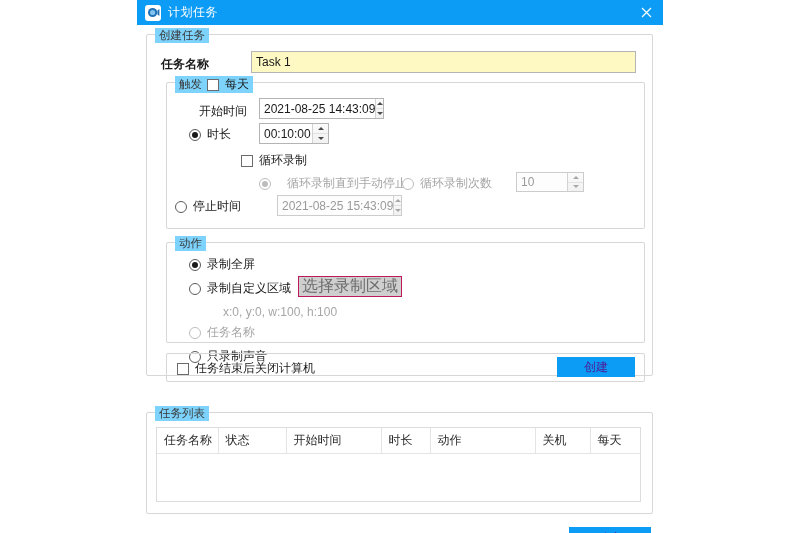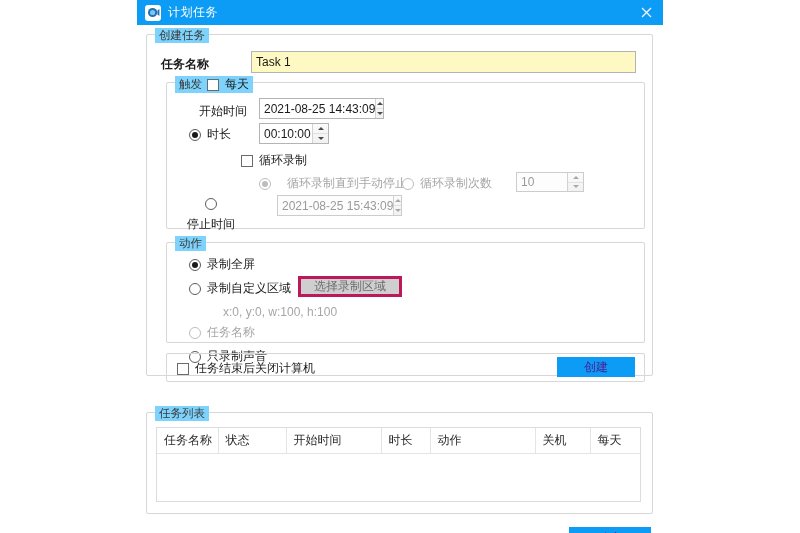--- a/index.html
+++ b/index.html
@@ -217,24 +217,24 @@
   .rb .rb-lbl { font-size: 12px; color: #1a1a1a; }
   .rb.disabled .dot { border-color: #bdbdbd; }
   .rb.disabled .rb-lbl { color: #a6a6a6; }
   .rb.disabled.checked .dot::after { background: #bdbdbd; }
 
   
   .btn-grey {
     position: absolute;
     box-sizing: border-box;
     background: #cfcfcf;
-    border: 3px solid #be185d;
+    border: 1px solid #be185d;
     color: #6d6d6d;
     font-family: "Liberation Sans", "DejaVu Sans", sans-serif;
-    font-size: 12px;
+    font-size: 16px;
     display: flex;
     align-items: center;
     justify-content: center;
     cursor: default;
   }
   .btn-blue {
     position: absolute;
     box-sizing: border-box;
     background: #0c9bf5;
     border: none;
@@ -369,21 +369,21 @@
           <span class="spin-btns">
             <span class="spin-up">
                 <i class="tri-up"></i>
               </span>
             <span class="spin-dn">
                 <i class="tri-dn"></i>
               </span>
           </span>
         </div>
 
-        <div class="rb" style="left:20px; top:115px;flex-direction:column;">
+        <div class="rb" style="left:8px; top:115px;">
           <span class="dot"></span>
           <span class="rb-lbl">停止时间</span>
         </div>
         <div class="spin disabled" style="left:110px; top:112px; width:125px; height:21px;">
           <span class="spin-val">2021-08-25 15:43:09</span>
           <span class="spin-btns">
             <span class="spin-up">
                 <i class="tri-up"></i>
               </span>
             <span class="spin-dn">

